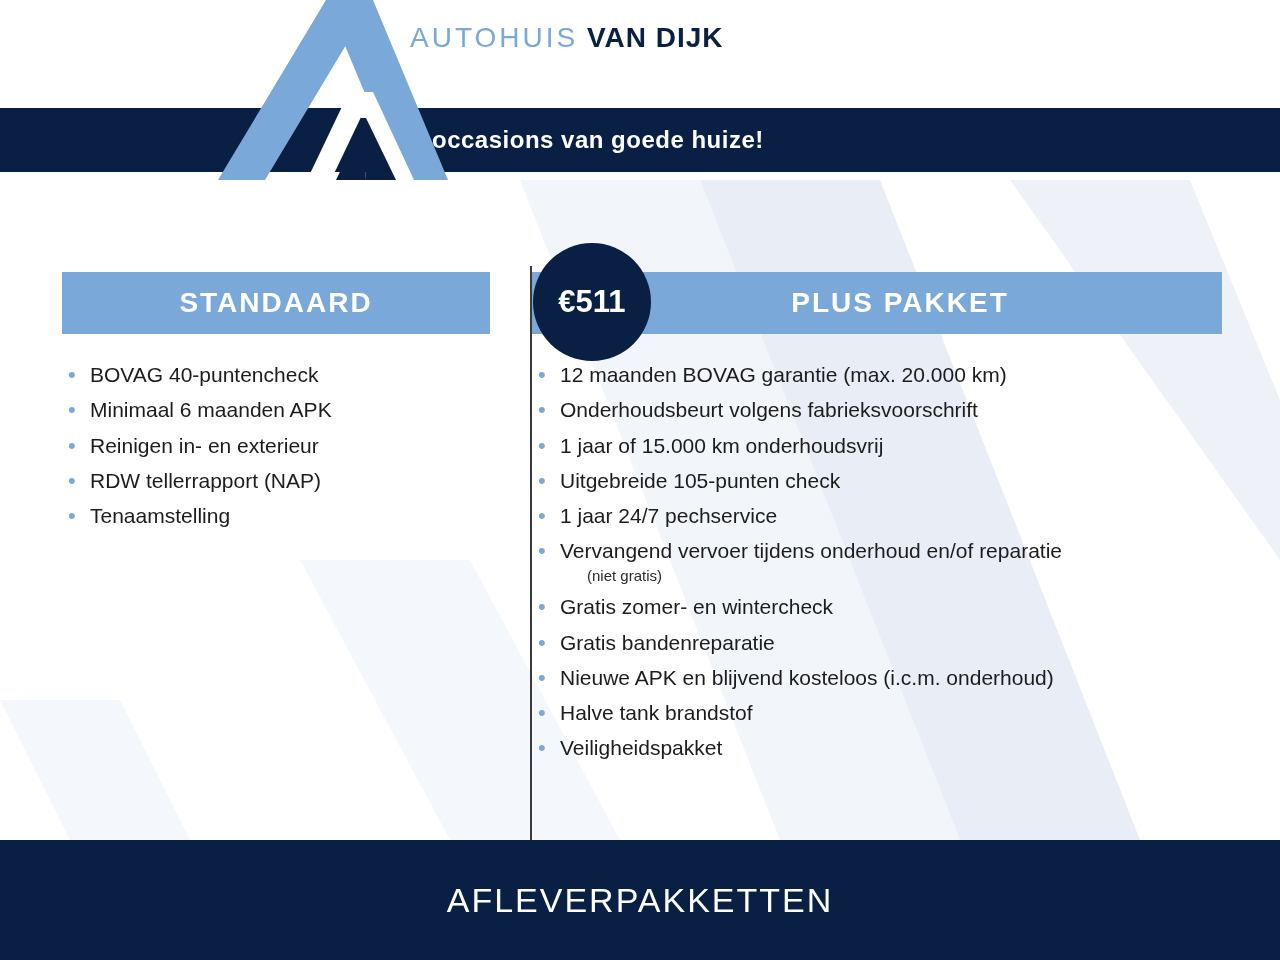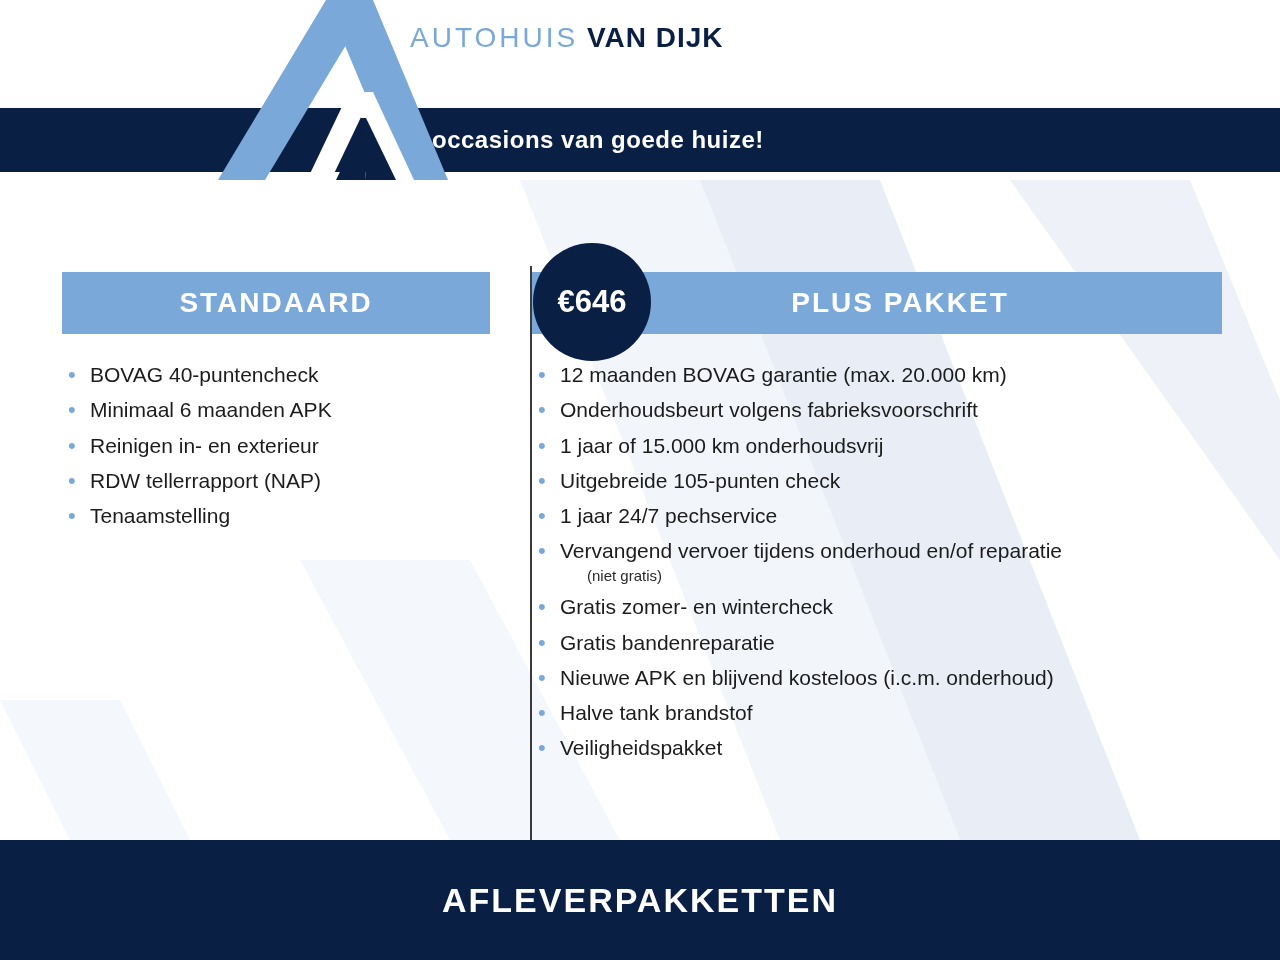--- a/index.html
+++ b/index.html
@@ -184,21 +184,21 @@
     height: 120px;
     background: #0a1f44;
     display: flex;
     align-items: center;
     justify-content: center;
     z-index: 5;
   }
   .footer-title {
     color: #ffffff;
     font-size: 34px;
-    font-weight: bold;
+    font-weight: normal;
     letter-spacing: 2px;
   }
 </style>
 </head>
 <body>
 
 <div class="page">
 
   <div class="bg-layer">
     <svg width="1280" height="960" viewBox="0 0 1280 960" xmlns="http://www.w3.org/2000/svg">
@@ -240,21 +240,21 @@
       <div class="col-head">STANDAARD</div>
       <ul class="features">
         <li><span>BOVAG 40-puntencheck</span></li>
         <li><span>Minimaal 6 maanden APK</span></li>
         <li><span>Reinigen in- en exterieur</span></li>
         <li><span>RDW tellerrapport (NAP)</span></li>
         <li><span>Tenaamstelling</span></li>
       </ul>
     </div>
 
-    <div class="price-badge">€646</div>
+    <div class="price-badge">€511</div>
 
     <div class="col-right">
       <div class="col-head right">PLUS PAKKET</div>
       <ul class="features">
         <li><span>12 maanden BOVAG garantie (max. 20.000 km)</span></li>
         <li><span>Onderhoudsbeurt volgens fabrieksvoorschrift</span></li>
         <li><span>1 jaar of 15.000 km onderhoudsvrij</span></li>
         <li><span>Uitgebreide 105-punten check</span></li>
         <li><span>1 jaar 24/7 pechservice</span></li>
         <li>

